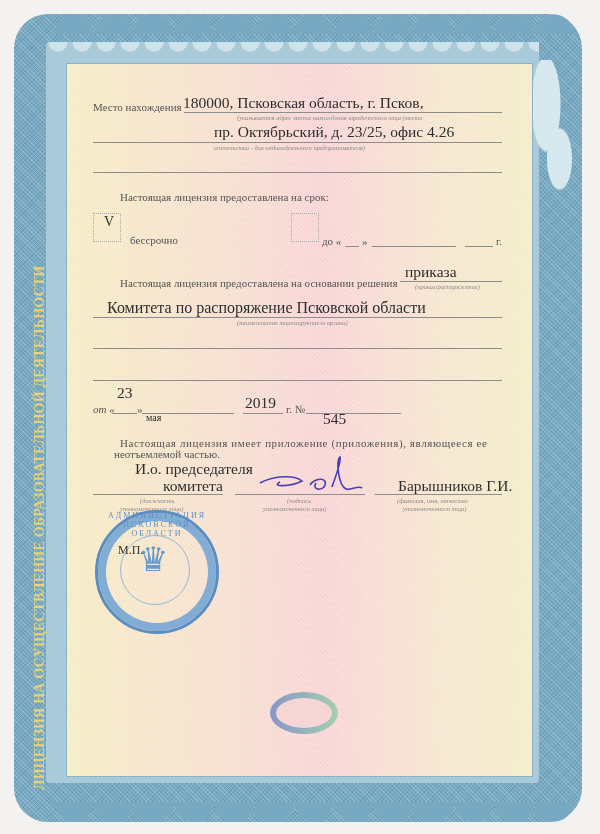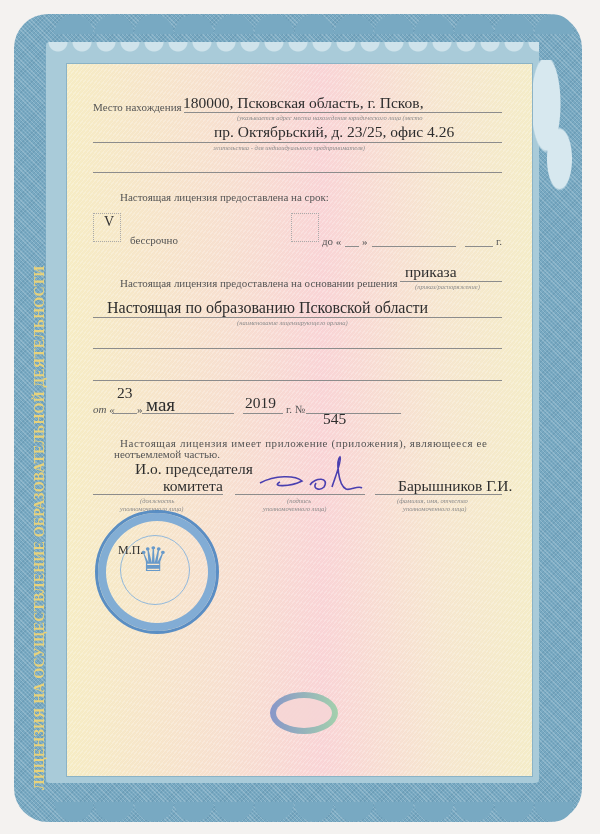--- a/index.html
+++ b/index.html
@@ -87,31 +87,31 @@
 <div class="line" style="left:345px;top:246px;width:14px;"></div>
 <div class="abs label" style="left:362px;top:235px;">»</div>
 <div class="line" style="left:372px;top:246px;width:84px;"></div>
 <div class="line" style="left:465px;top:246px;width:28px;"></div>
 <div class="abs label" style="left:496px;top:235px;">г.</div>
 
 <div class="abs label" style="left:120px;top:270px;margin-top:7px;">Настоящая лицензия предоставлена на основании решения</div>
 <div class="abs hand" style="left:405px;top:263px;text-align:center;">приказа</div>
 <div class="line" style="left:400px;top:281px;width:102px;"></div>
 <div class="abs caption" style="left:415px;top:283px;">(приказ/распоряжение)</div>
-<div class="abs hand" style="left:107px;top:299px;font-size:16px;">Настоящая по образованию Псковской области</div>
+<div class="abs hand" style="left:107px;top:299px;font-size:16px;">Комитета по распоряжение Псковской области</div>
 <div class="line" style="left:93px;top:317px;width:409px;"></div>
 <div class="abs caption" style="left:237px;top:319px;">(наименование лицензирующего органа)</div>
 <div class="line" style="left:93px;top:348px;width:409px;"></div>
 <div class="line" style="left:93px;top:380px;width:409px;"></div>
 
 <div class="abs label" style="left:93px;top:403px;font-style:italic;">от «</div>
 <div class="abs hand" style="left:117px;top:384px;">23</div>
 <div class="line" style="left:112px;top:413px;width:25px;"></div>
 <div class="abs label" style="left:137px;top:403px;">»</div>
-<div class="abs hand" style="left:146px;top:394px;font-size:19px;">мая</div>
+<div class="abs hand" style="left:146px;top:412px;font-size:10px;">мая</div>
 <div class="line" style="left:142px;top:413px;width:92px;"></div>
 <div class="abs hand" style="left:245px;top:394px;">2019</div>
 <div class="line" style="left:243px;top:413px;width:40px;"></div>
 <div class="abs label" style="left:286px;top:403px;">г. №</div>
 <div class="abs hand" style="left:323px;top:394px;margin-top:16px;">545</div>
 <div class="line" style="left:306px;top:413px;width:95px;"></div>
 
 <div class="abs label" style="left:120px;top:437px;letter-spacing:0.6px;">Настоящая лицензия имеет приложение (приложения), являющееся ее</div>
 <div class="abs label" style="left:93px;top:448px;margin-left:21px;">неотъемлемой частью.</div>
 
@@ -127,18 +127,19 @@
 <div class="line" style="left:235px;top:494px;width:130px;"></div>
 <div class="abs caption" style="left:287px;top:497px;">(подпись</div>
 <div class="abs caption" style="left:263px;top:505px;">уполномоченного лица)</div>
 
 <div class="abs hand" style="left:398px;top:477px;">Барышников Г.И.</div>
 <div class="line" style="left:375px;top:494px;width:127px;"></div>
 <div class="abs caption" style="left:397px;top:497px;">(фамилия, имя, отчество</div>
 <div class="abs caption" style="left:403px;top:505px;">уполномоченного лица)</div>
 
 <div class="stamp">
+  <div class="stamp-text">АДМИНИСТРАЦИЯ ПСКОВСКОЙ ОБЛАСТИ</div>
   <div class="stamp-inner"></div>
   <div class="eagle">♛</div>
 </div>
 <div class="mp">М.П.</div>
 
 <div class="hologram"></div>
 
 </body></html>

